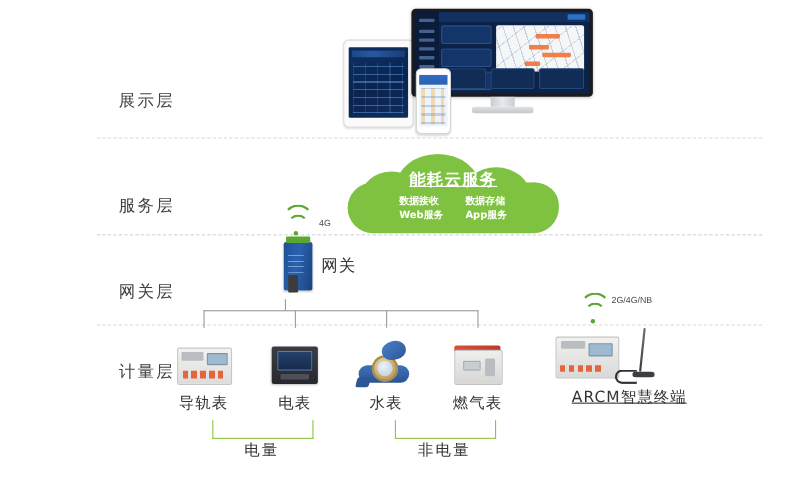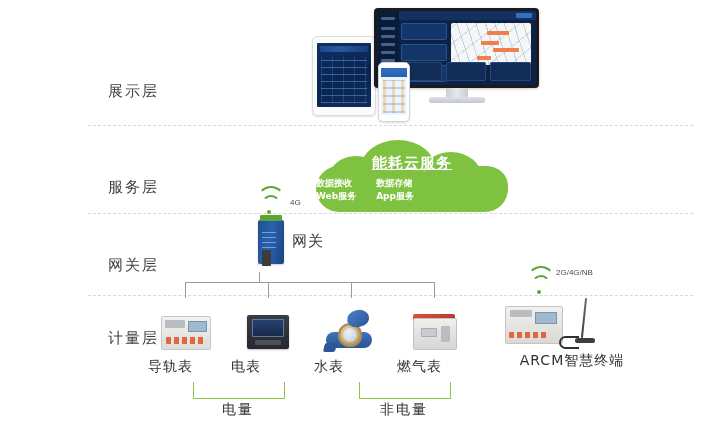--- a/index.html
+++ b/index.html
@@ -71,21 +71,21 @@
 
   
   .cloud-wrap{position:absolute;left:316px;top:140px;width:192px;height:72px;}
   .cloud{position:absolute;inset:0;}
   .cloud .lobe{position:absolute;background:#7fc241;border-radius:50%;}
   .cloud .body{position:absolute;left:0;top:26px;width:192px;height:46px;
                background:#7fc241;border-radius:23px;}
   .cloud-text{position:absolute;inset:0;z-index:4;text-align:center;color:#fff;}
   .cloud-title{margin-top:14px;font-size:15px;font-weight:bold;letter-spacing:1px;
                font-family:"DejaVu Sans","Liberation Sans",sans-serif;text-decoration:underline;}
-  .cloud-cols{display:flex;justify-content:flex-start;gap:20px;margin-top:4px;}
+  .cloud-cols{display:flex;justify-content:center;gap:20px;margin-top:4px;}
   .cloud-col{font-size:9px;line-height:1.45;font-weight:bold;text-align:left;
              font-family:"DejaVu Sans","Liberation Sans",sans-serif;}
 
   
   .gw-wrap{position:absolute;left:246px;top:196px;width:120px;height:80px;}
   .gw-dev{position:absolute;left:12px;top:24px;width:26px;height:44px;
           background:linear-gradient(100deg,#1f4f93 0%,#2a62b0 45%,#1b437e 100%);
           border-radius:2px;box-shadow:0 1px 2px rgba(0,0,0,.2);}
   .gw-dev::before{content:"";position:absolute;left:2px;top:-5px;width:22px;height:6px;
           background:#5aa832;border-radius:1px;}
@@ -106,21 +106,21 @@
              background:#5aa832;border-radius:50%;border:none;}
   .net-tag{position:absolute;font-size:8px;color:#4a4a4a;font-family:"Liberation Sans",sans-serif;}
 
   
   .tree{position:absolute;left:185px;top:272px;width:250px;height:26px;}
   .tree .stem{position:absolute;left:74px;top:0;width:1px;height:10px;background:#9a9a9a;}
   .tree .bar{position:absolute;left:0;top:10px;width:250px;height:1px;background:#9a9a9a;}
   .tree .leg{position:absolute;top:10px;width:1px;height:16px;background:#9a9a9a;}
 
   
-  .meter{position:absolute;width:74px;}
+  .meter{position:absolute;width:74px;text-align:center;}
   .meter .cap{font-size:14px;color:#333;margin-top:4px;letter-spacing:1px;
               font-family:"DejaVu Sans","Liberation Sans",sans-serif;}
   .dev{position:relative;width:74px;height:44px;margin:0 auto;}
 
   
   .din{position:absolute;left:13px;top:6px;width:48px;height:32px;
        background:linear-gradient(180deg,#f2f2f0,#dcdcda);border:1px solid #c6c6c4;border-radius:2px;}
   .din::before{content:"";position:absolute;left:3px;top:3px;width:20px;height:8px;
        background:#b9bcc0;border-radius:1px;}
   .din::after{content:"";position:absolute;left:26px;top:4px;width:19px;height:11px;
@@ -174,21 +174,21 @@
        background:repeating-linear-gradient(90deg,#e2653c 0 5px,transparent 5px 8px);border-radius:1px;}
   .ant{position:absolute;left:86px;top:2px;width:2px;height:40px;
        background:linear-gradient(180deg,#6d6f73,#3c3e42);border-radius:1px;transform:rotate(6deg);}
   .ant-base{position:absolute;left:78px;top:42px;width:20px;height:5px;
        background:#3c3e42;border-radius:3px/2px;}
   .ant-cable{position:absolute;left:62px;top:40px;width:18px;height:9px;
        border:2px solid #2f3134;border-right:none;border-radius:9px 0 0 9px;}
 
   .arcm-cap{position:absolute;left:-12px;top:56px;width:174px;text-align:center;
        font-size:14px;color:#333;letter-spacing:1px;
-       font-family:"DejaVu Sans","Liberation Sans",sans-serif;}
+       font-family:"DejaVu Sans","Liberation Sans",sans-serif;text-decoration:underline;}
 
   
   .bracket{position:absolute;height:16px;border:1.6px solid #8cc63f;border-top:none;}
   .group-cap{position:absolute;text-align:center;font-size:14px;color:#333;letter-spacing:2px;
        font-family:"DejaVu Sans","Liberation Sans",sans-serif;}
 </style>
 </head>
 <body>
 
 <div class="canvas">

